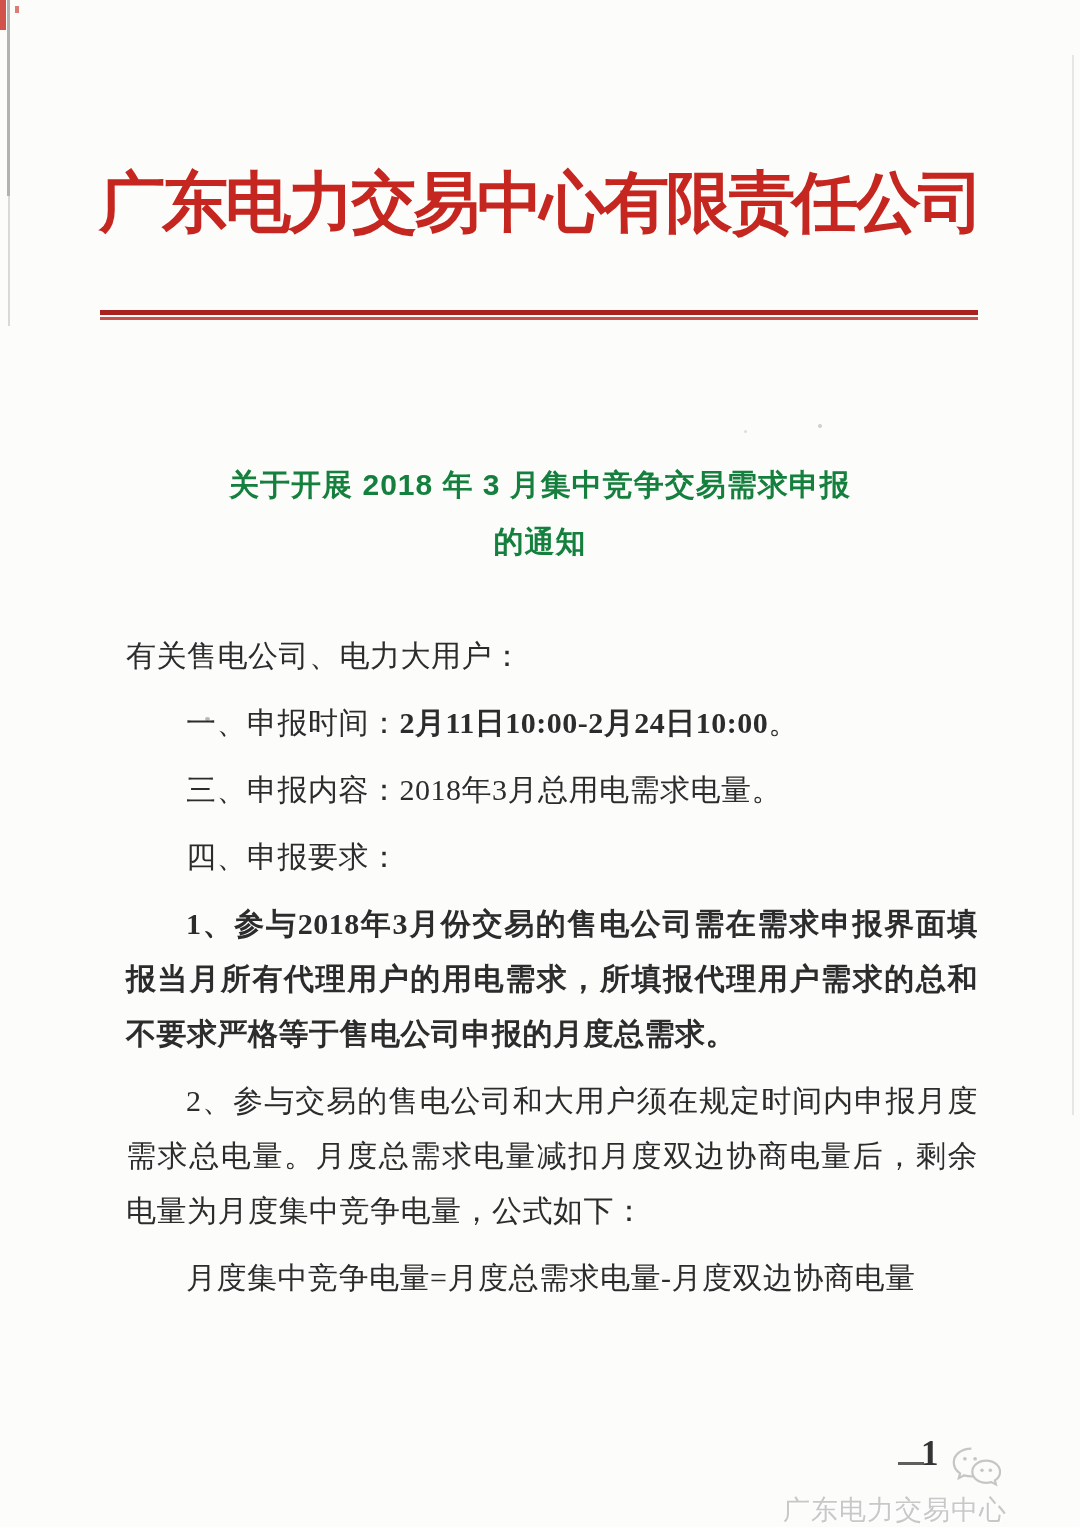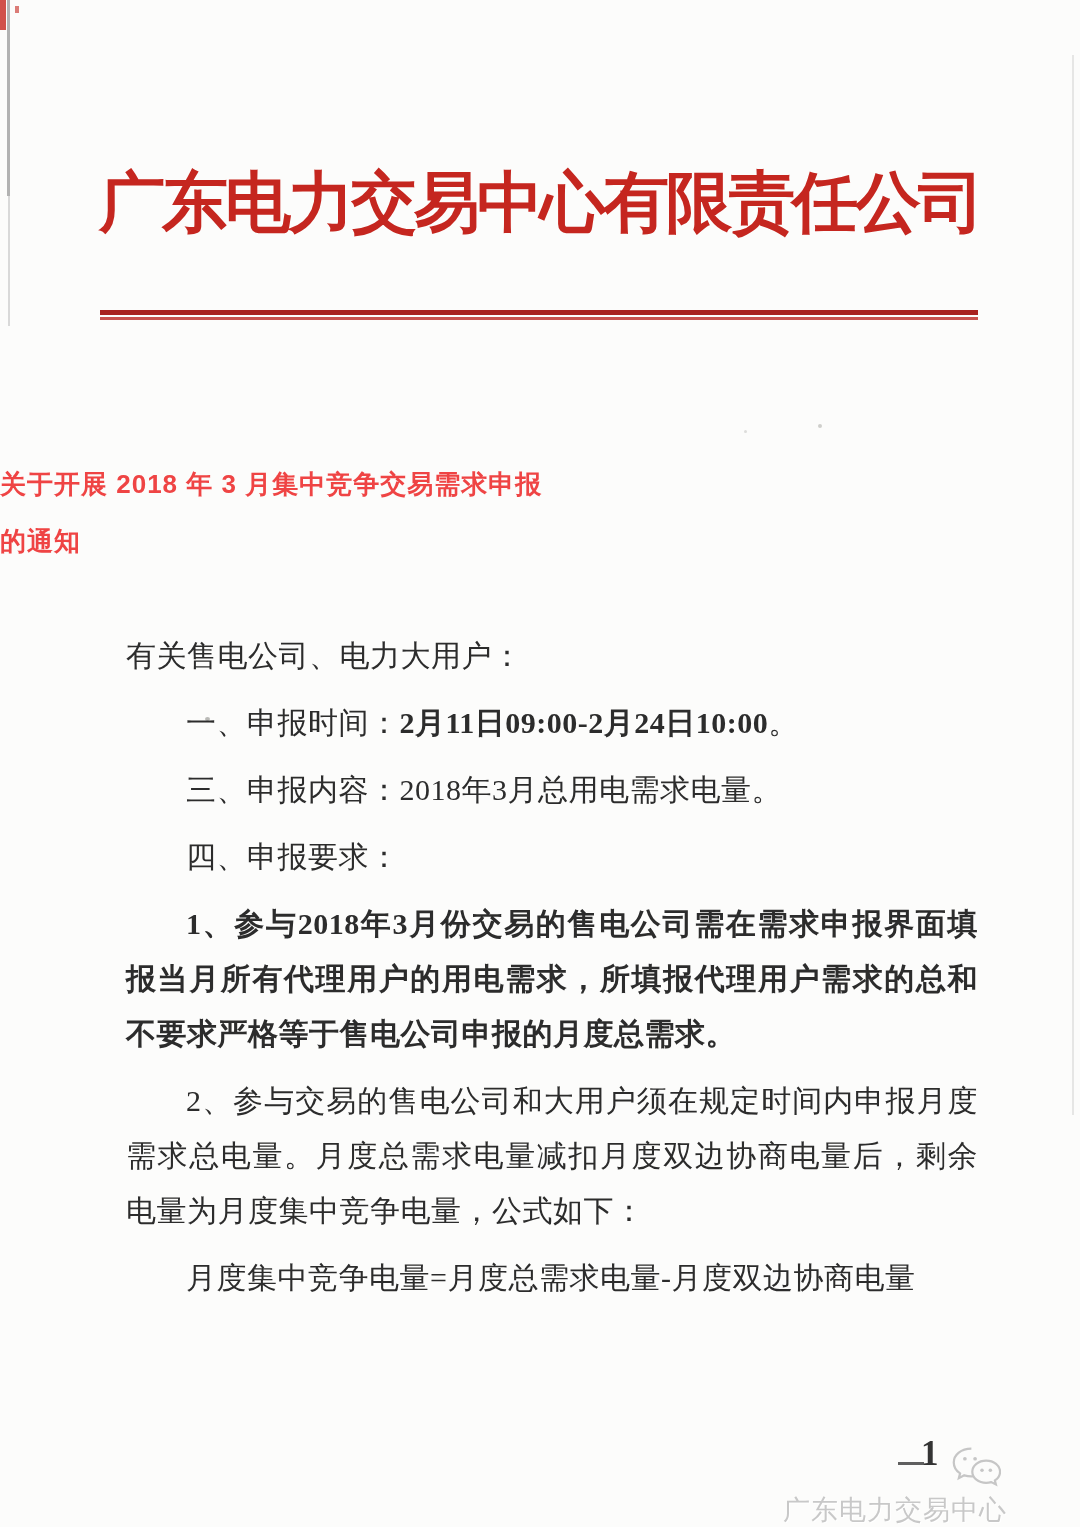--- a/index.html
+++ b/index.html
@@ -52,23 +52,24 @@
   .red-rule {
     position: absolute; left: 100px; top: 310px; width: 878px;
   }
   .red-rule .thick { height: 5px; background: var(--rule-dark-red, #a8211e); }
   .red-rule .gap   { height: 2px; background: transparent; }
   .red-rule .thin  { height: 3px; background: var(--rule-light-red, #c8514d); }
 
   
   .doc-title {
     position: absolute; left: 0; top: 456px; width: 100%;
+    text-align: center;
     font-family: "Liberation Sans", "DejaVu Sans", sans-serif;
-    font-weight: 700; font-size: 26px; line-height: 57px;
-    color: #ef4444;
+    font-weight: 700; font-size: 30px; line-height: 57px;
+    color: #15803d;
     letter-spacing: 1px;
   }
 
   
   .body-text {
     position: absolute; left: 114px; top: 616px; width: 876px;
     font-size: 30px; line-height: 55px;
     color: var(--body-text, #2c2c2c);
     text-align: justify;
     letter-spacing: 0.5px;
@@ -122,21 +123,21 @@
     <div class="thin"></div>
   </div>
 
   <div class="doc-title">
     <div>关于开展 2018 年 3 月集中竞争交易需求申报</div>
     <div>的通知</div>
   </div>
 
   <div class="body-text">
       <p class=""><span>有关售电公司、电力大用户：</span></p>
-      <p class="indent"><span>一、申报时间：</span><span class="b">2月11日09:00-2月24日10:00</span><span>。</span></p>
+      <p class="indent"><span>一、申报时间：</span><span class="b">2月11日10:00-2月24日10:00</span><span>。</span></p>
       <p class="indent"><span>三、申报内容：2018年3月总用电需求电量。</span></p>
       <p class="indent"><span>四、申报要求：</span></p>
       <p class="indent"><span class="b">1、参与2018年3月份交易的售电公司需在需求申报界面填报当月所有代理用户的用电需求，所填报代理用户需求的总和不要求严格等于售电公司申报的月度总需求。</span></p>
       <p class="indent"><span>2、参与交易的售电公司和大用户须在规定时间内申报月度需求总电量。月度总需求电量减扣月度双边协商电量后，剩余电量为月度集中竞争电量，公式如下：</span></p>
       <p class="indent"><span>月度集中竞争电量=月度总需求电量-月度双边协商电量</span></p>
     </div>
 
   <div class="watermark">
     <svg class="wm-icon" viewBox="0 0 54 50" fill="none" xmlns="http://www.w3.org/2000/svg">
 

